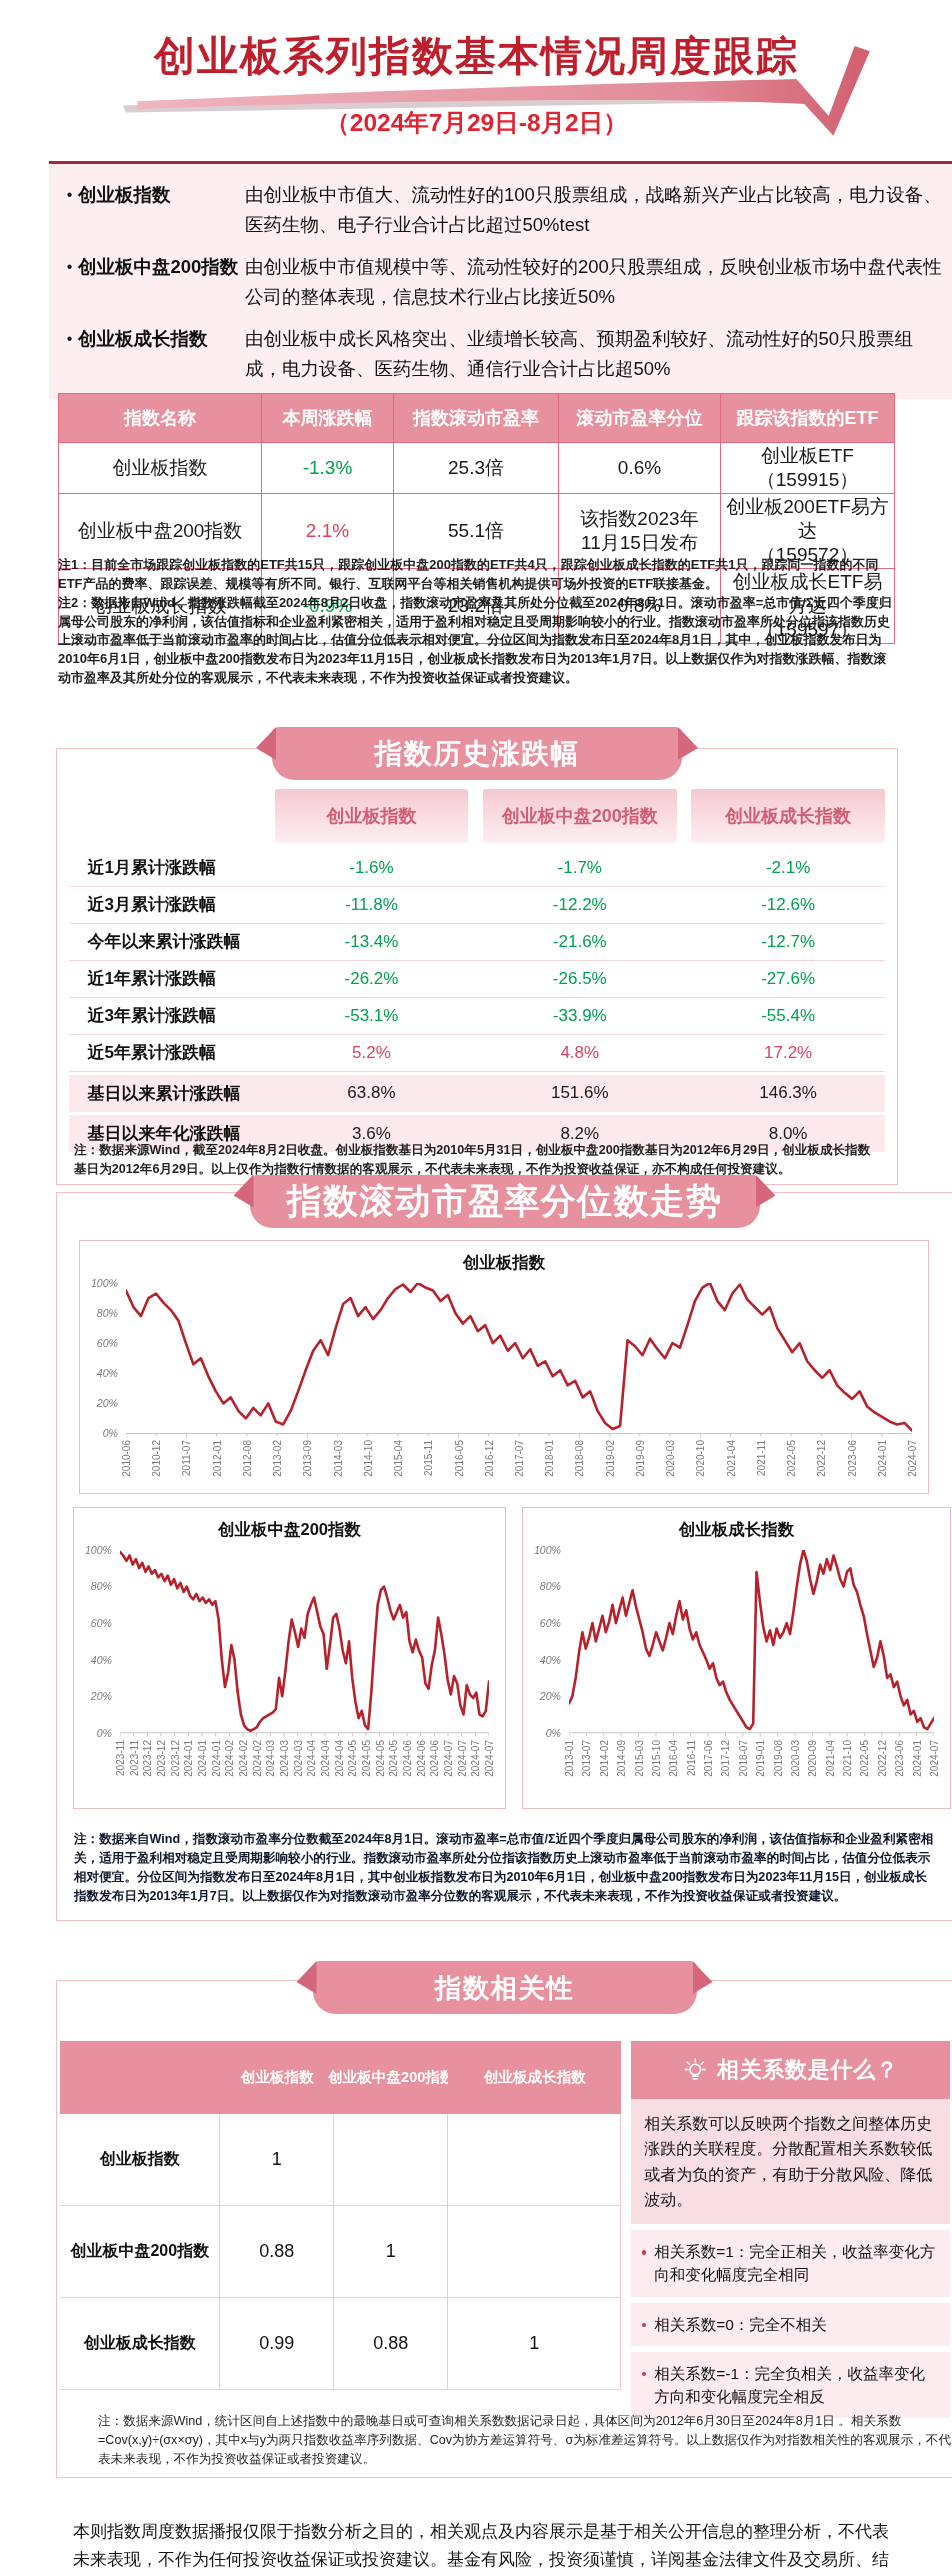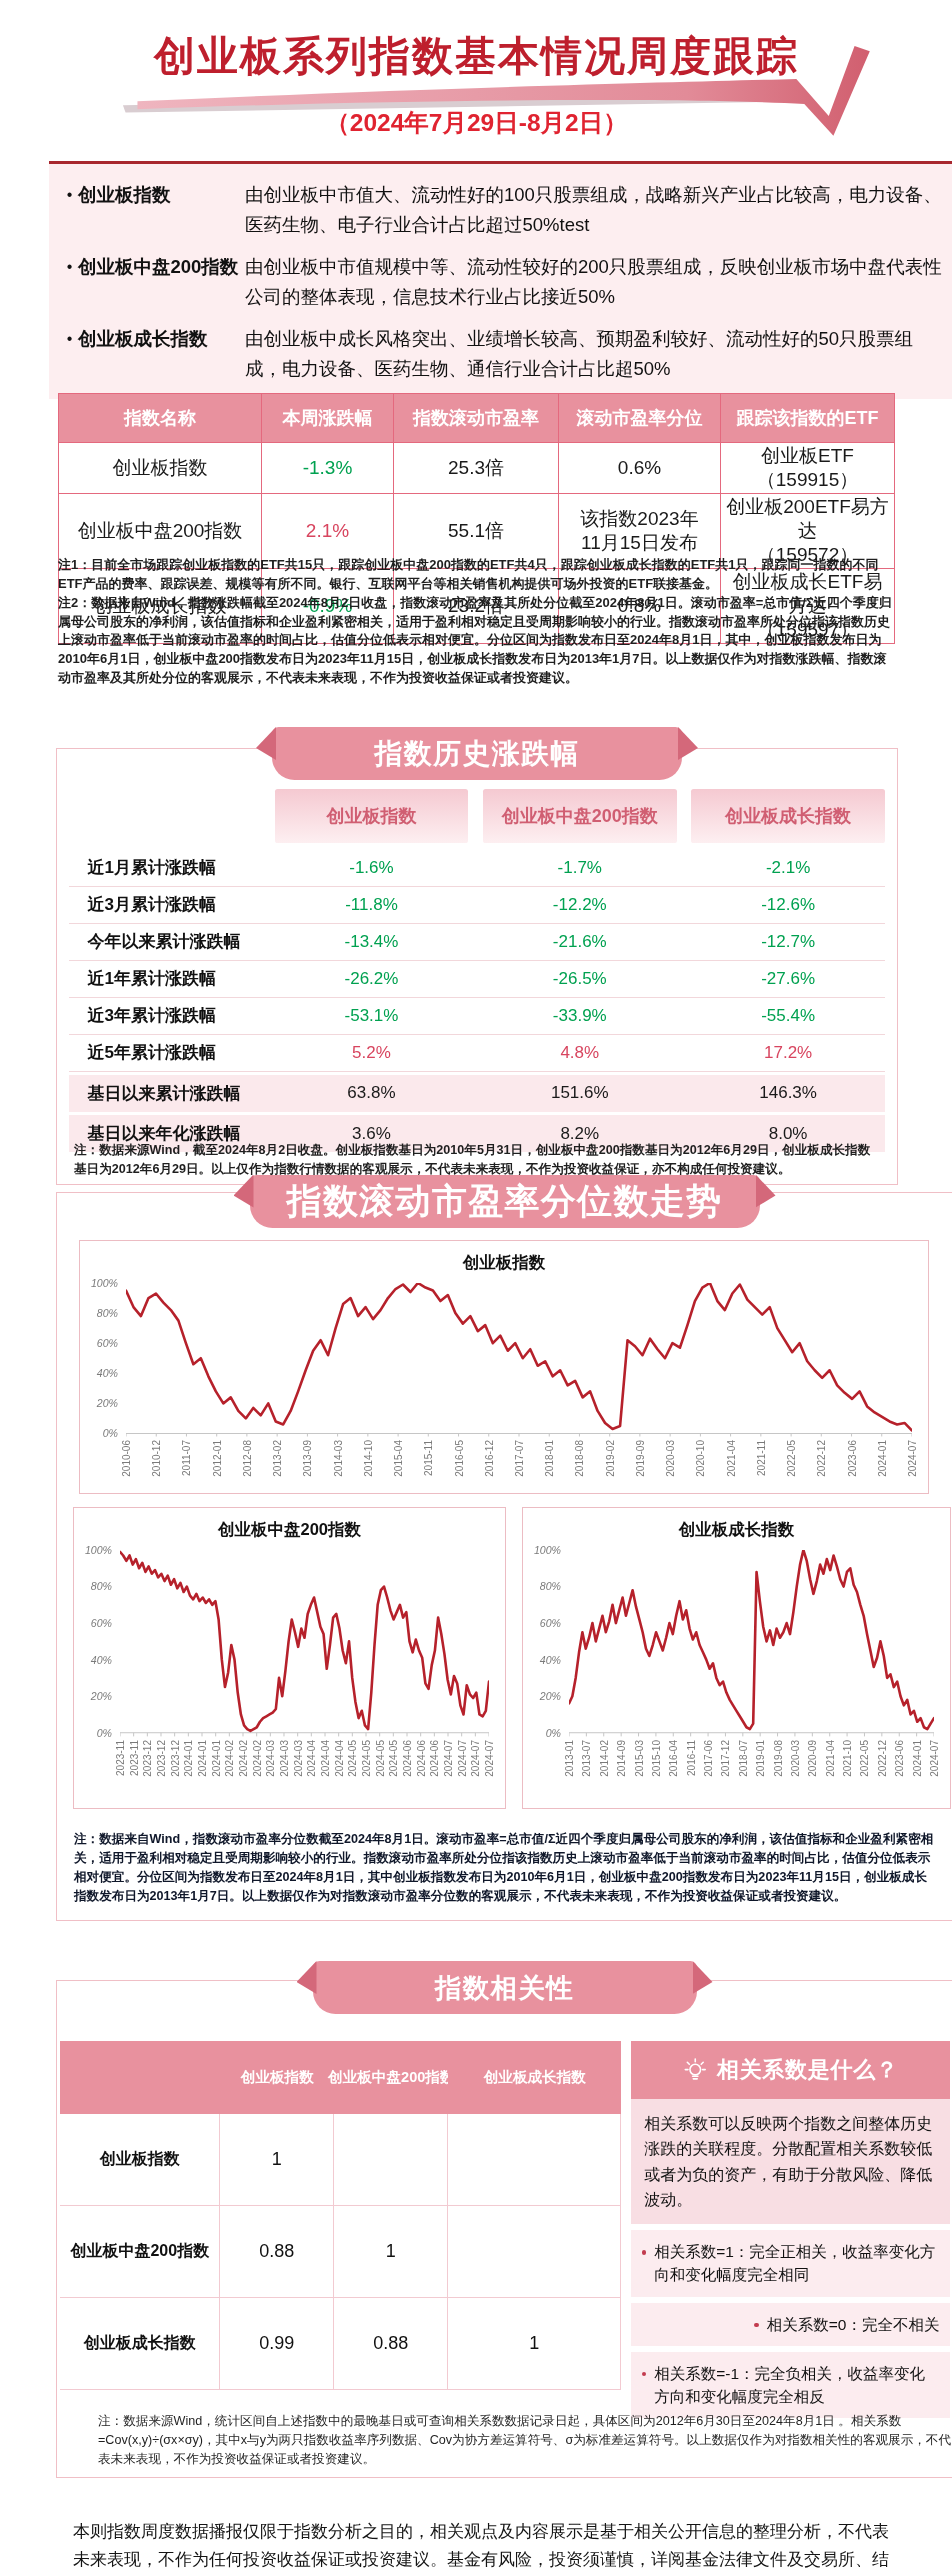--- a/index.html
+++ b/index.html
@@ -96,21 +96,21 @@
   .corr-cell{border-right:1px solid #f2cad1;border-bottom:1px solid #f2cad1;
     display:flex;align-items:center;justify-content:center;text-align:center;
     font-size:18px;color:#111;background:#fff;}
   .corr-head{background:#e8919e;color:#fff;font-weight:bold;font-size:14.6px;
     border-right:none;border-bottom:none;white-space:nowrap;overflow:visible;}
   .corr-lab{font-size:16px;font-weight:600;}
   .info-panel{position:absolute;left:574px;top:60px;width:319px;}
   .info-head{height:58px;background:#e8919e;display:flex;align-items:center;justify-content:center;gap:8px;}
   .info-head .txt{color:#fff;font-size:22px;font-weight:bold;letter-spacing:0.7px;}
   .info-body{background:#f8dee3;padding:12px 13.2px;font-size:16px;line-height:1.58;color:#111;box-sizing:border-box;min-height:110px;}
-  .info-bullet{background:#fcecef;margin-top:6px;padding:10px 10.6px 10px 8px;display:flex;box-sizing:border-box;justify-content:flex-end;}
+  .info-bullet{background:#fcecef;margin-top:6px;padding:10px 10.6px 10px 8px;display:flex;box-sizing:border-box;}
   .info-bullet .dot{flex:0 0 4.6px;width:4.6px;height:4.6px;border-radius:50%;background:#c23b4e;margin:10px 8px 0 2.6px;}
   .info-bullet .btxt{font-size:15.5px;line-height:1.5;color:#111;}
   .corr-note{position:absolute;left:17px;top:431px;width:860px;font-size:12.6px;font-weight:400;line-height:1.5;color:#1f1f1f;margin-left:24px;}
 
   
   .footer{position:absolute;top:2518px;left:73px;width:821px;font-size:17px;line-height:1.62;color:#141414;}
 </style>
 </head>
 <body>
 

